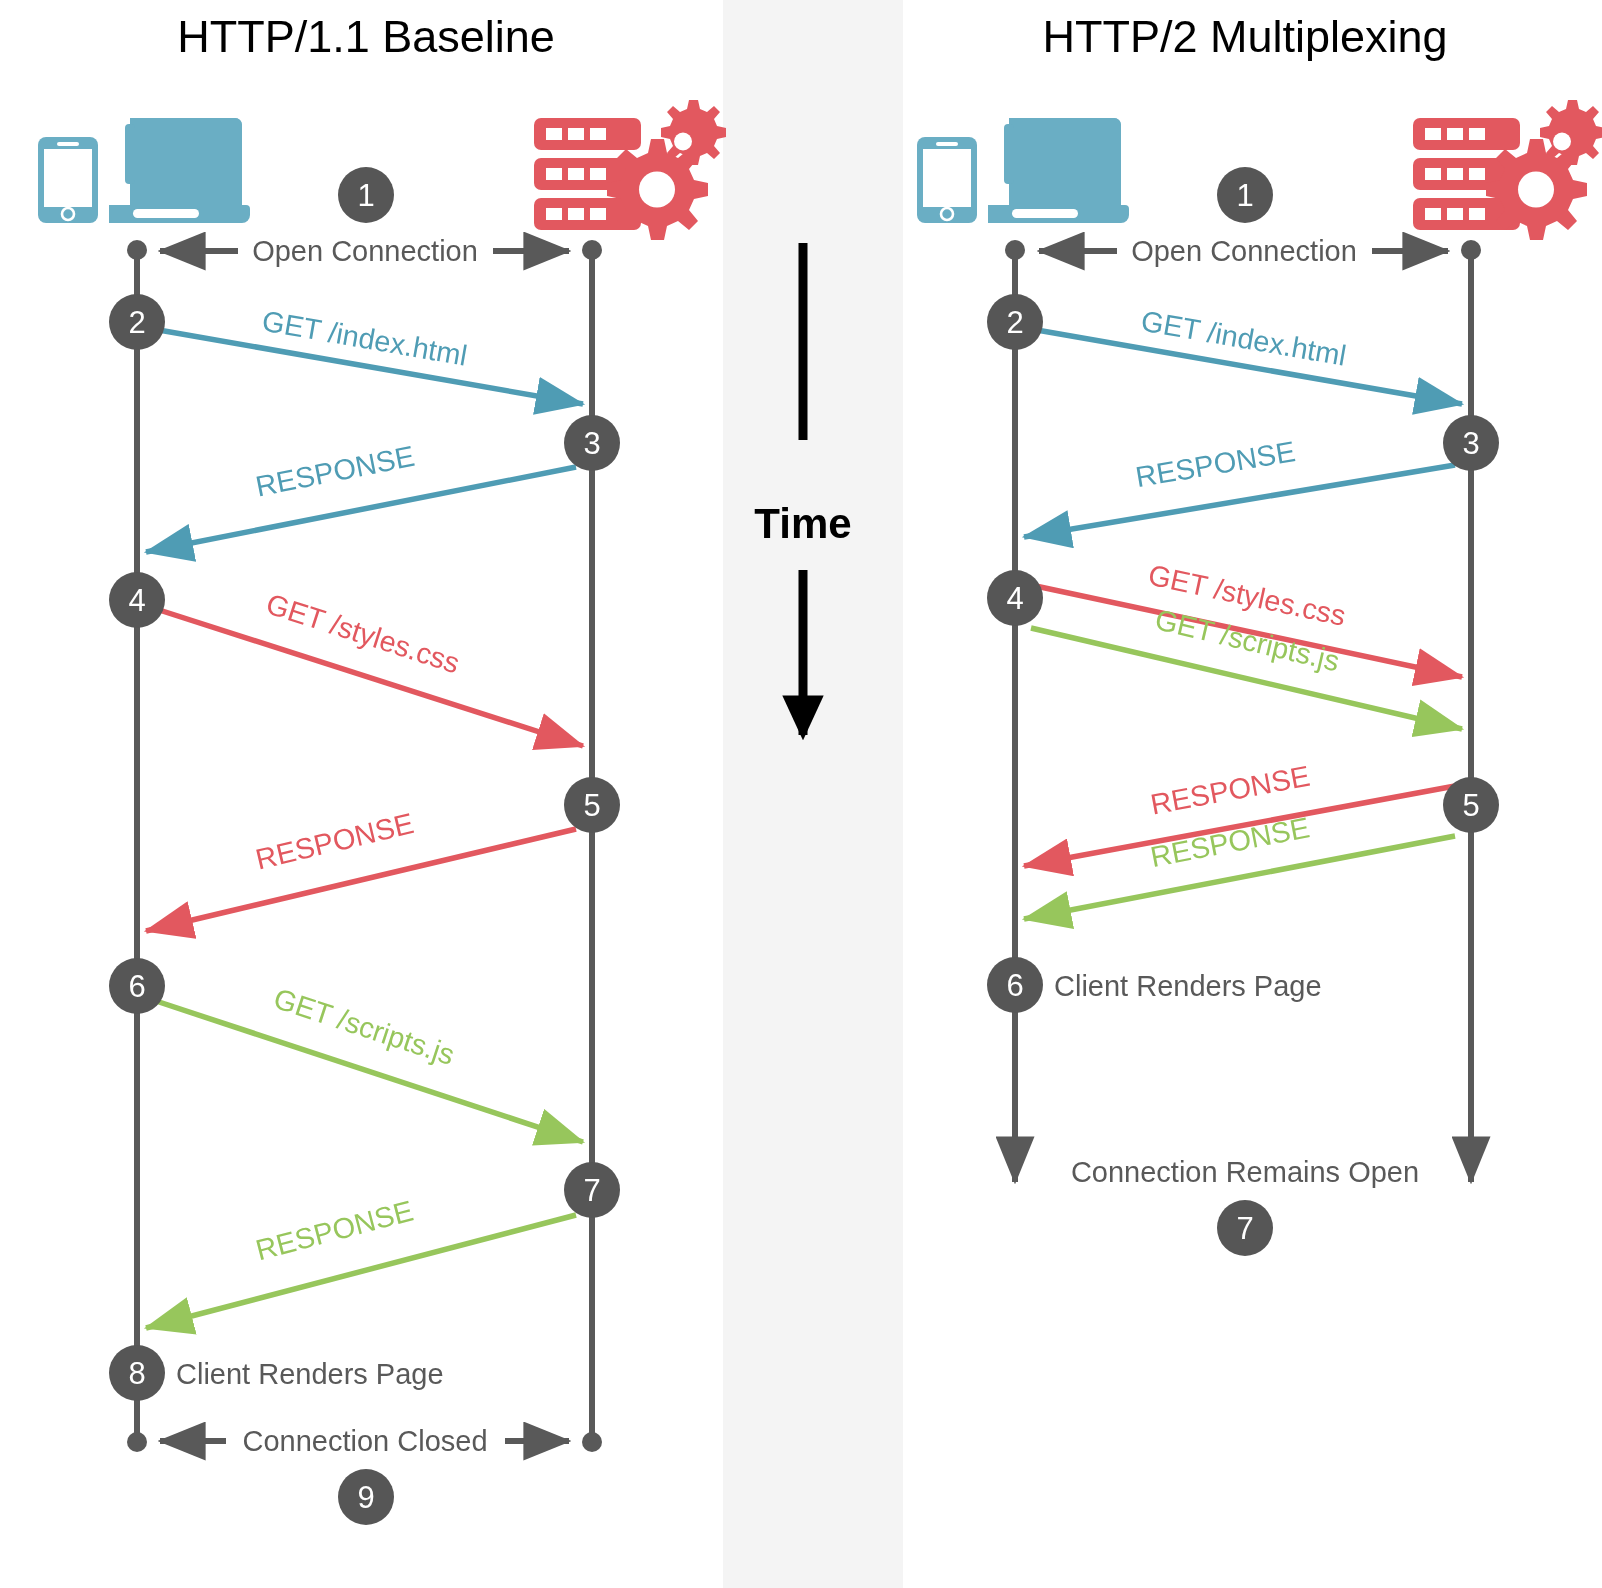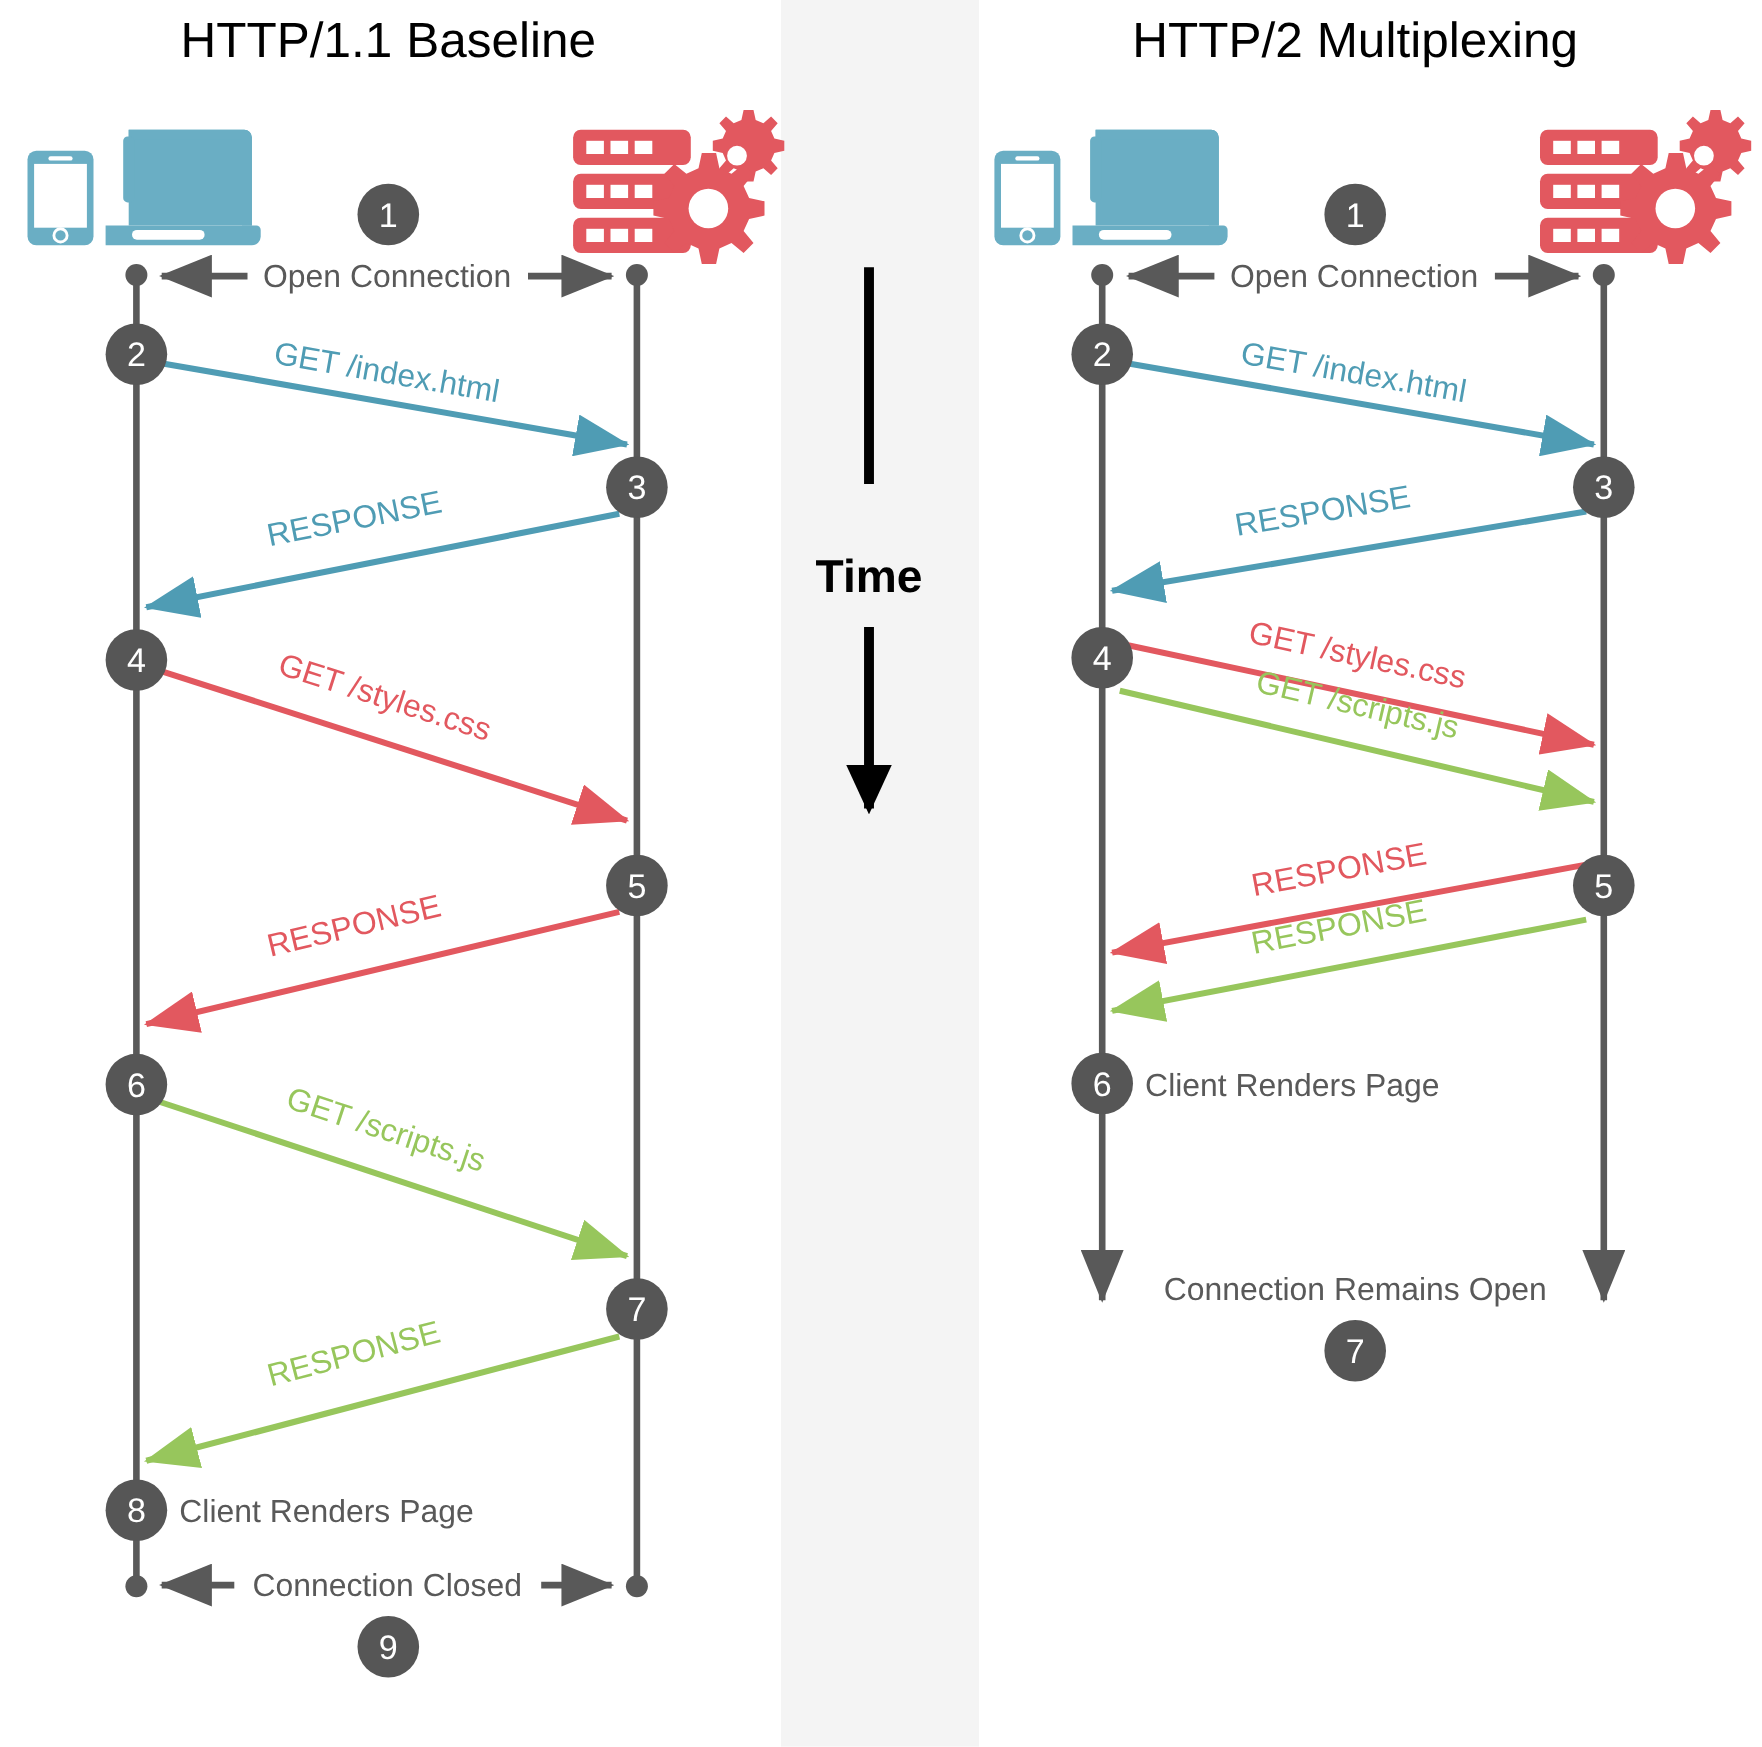--- a/index.html
+++ b/index.html
@@ -9,21 +9,21 @@
   }
   body {
     width: 1602px;
     height: 1588px;
     font-family: "Liberation Sans", sans-serif;
     position: relative;
     overflow: hidden;
   }
   #stage {
     position: absolute;
-    left: 0; top: 0;
+    left: 13px; top: 0;
     width: 1296px;
     height: 1588px;
   }
   svg.diagram {
     position: absolute;
     left: 0; top: 0;
     width: 1602px;
     height: 1588px;
     display: block;
   }

